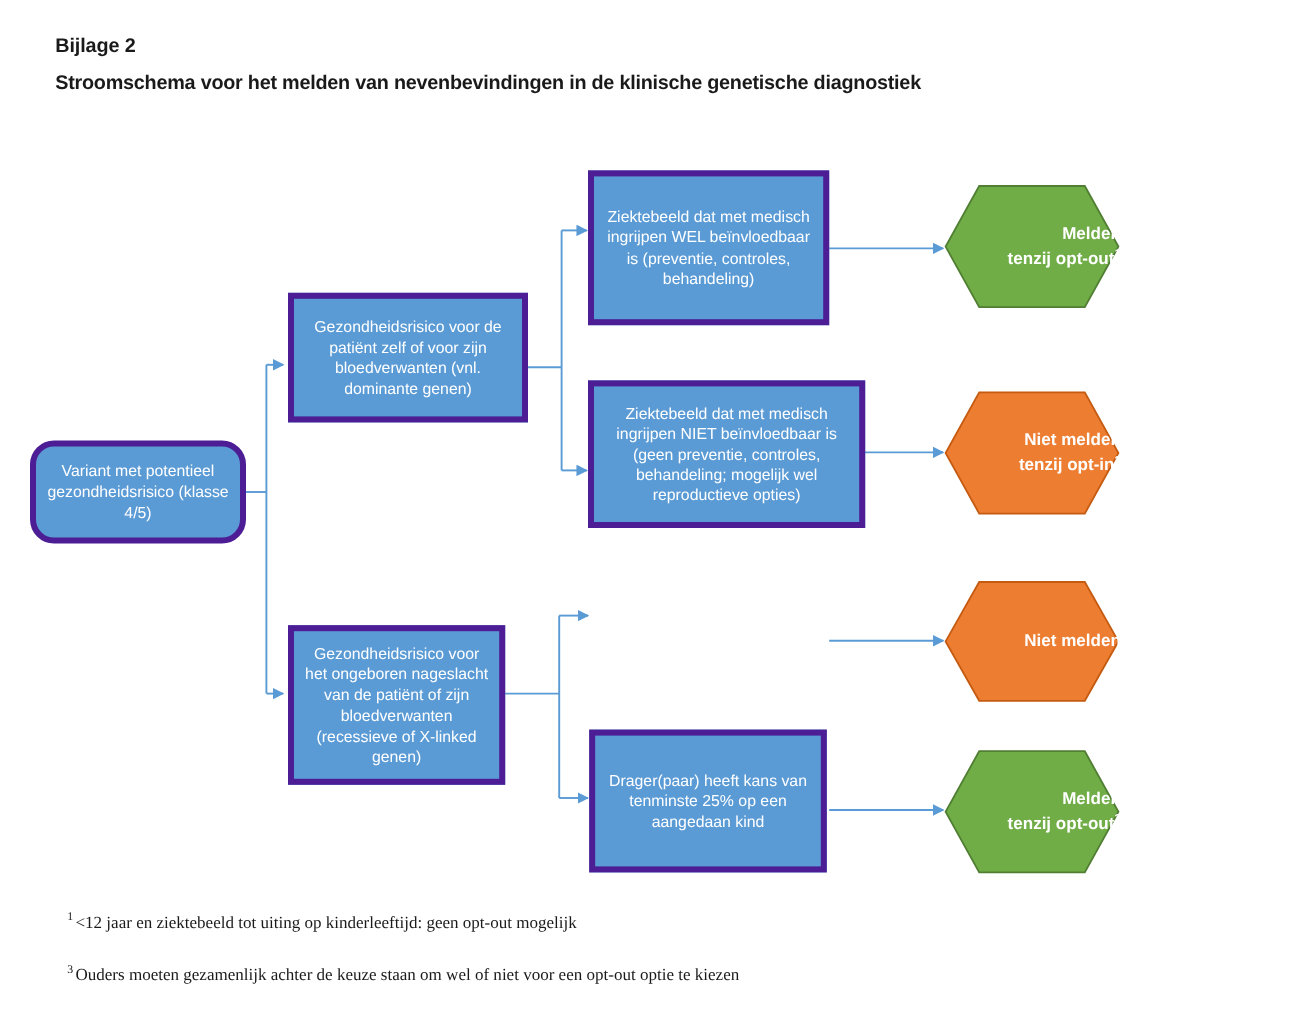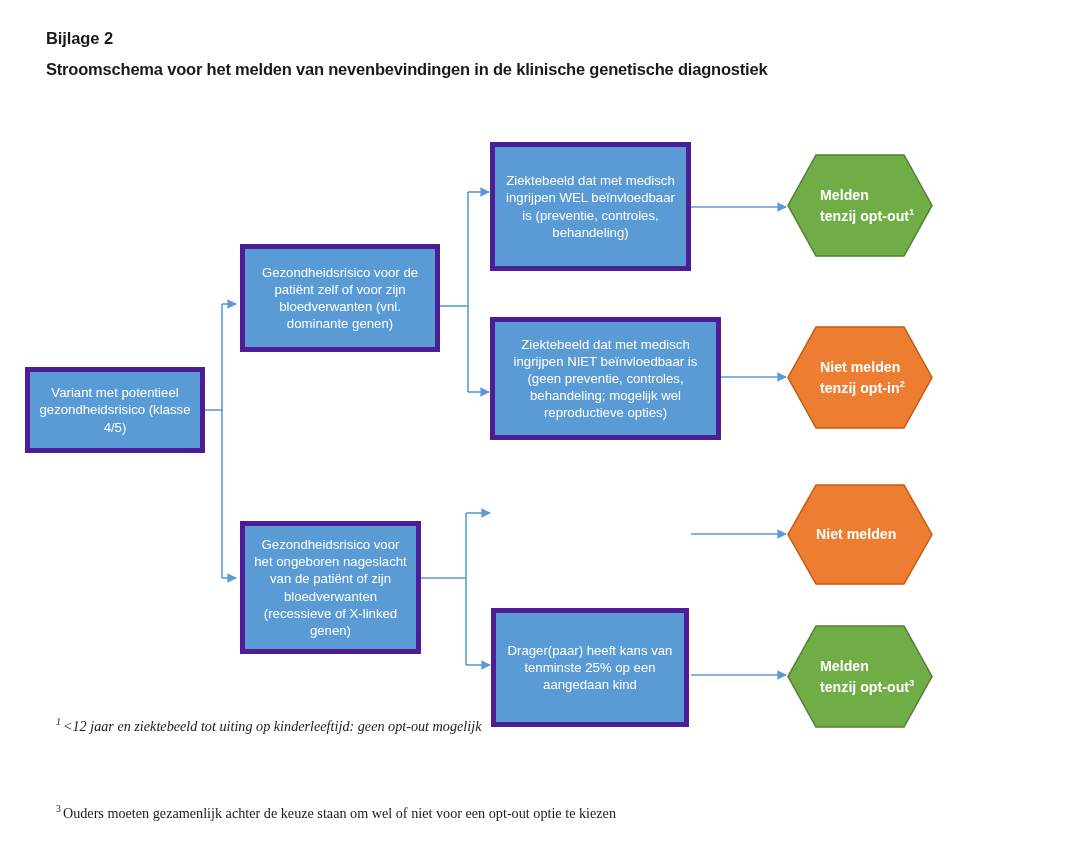--- a/index.html
+++ b/index.html
@@ -74,21 +74,21 @@
     height: 100%;
   }
   .hex .hexlabel {
     position: absolute;
     left: 0;
     top: 0;
     width: 100%;
     height: 100%;
     display: flex;
     flex-direction: column;
-    align-items: flex-start;
+    align-items: flex-end;
     justify-content: center;
     box-sizing: border-box;
     padding-left: 34px;
     font-size: 14.2px;
     font-weight: bold;
     color: #ffffff;
     line-height: 1.45;
     text-align: left;
   }
   .hexlabel .l2 sup {
@@ -115,21 +115,21 @@
     color: #1a1a1a;
     white-space: nowrap;
     font-family: "Liberation Serif", serif;
   }
   .footnote sup {
     font-size: 9.8px;
     vertical-align: super;
     line-height: 0;
     margin-right: 2px;
   }
-  #fn1 { top: 718px; font-style: italic; }
+  #fn1 { top: 761px; }
   #fn2 { top: 783px; }
   #fn3 { top: 805px; }
 </style>
 </head>
 <body>
 
 <div id="page">
 
   <div class="hdr" id="title-bijlage">Bijlage 2</div>
   <div class="hdr" id="title-sub">Stroomschema voor het melden van nevenbevindingen in de klinische genetische diagnostiek</div>
@@ -160,21 +160,21 @@
       <path d="M 466 513 L 490 513" marker-end="url(#arrow)"></path>
       <path d="M 466 665 L 490 665" marker-end="url(#arrow)"></path>
 
       <path d="M 691 207 L 786 207" marker-end="url(#arrow)"></path>
       <path d="M 691 377 L 786 377" marker-end="url(#arrow)"></path>
       <path d="M 691 534 L 786 534" marker-end="url(#arrow)"></path>
       <path d="M 691 675 L 786 675" marker-end="url(#arrow)"></path>
     </g>
   </svg>
 
-  <div class="node box" style="left:25px; top:367px; width:180px; height:86px;">
+  <div class="node box" style="left:25px; top:367px; width:180px; height:86px;border-radius:20px;">
     <span class="txt">Variant met potentieel gezondheidsrisico (klasse 4/5)</span>
   </div>
 
   <div class="node box" style="left:240px; top:244px; width:200px; height:108px;">
     <span class="txt">Gezondheidsrisico voor de patiënt zelf of voor zijn bloedverwanten (vnl. dominante genen)</span>
   </div>
 
   <div class="node box" style="left:240px; top:521px; width:181px; height:133px;">
     <span class="txt">Gezondheidsrisico voor het ongeboren nageslacht van de patiënt of zijn bloedverwanten (recessieve of X-linked genen)</span>
   </div>

